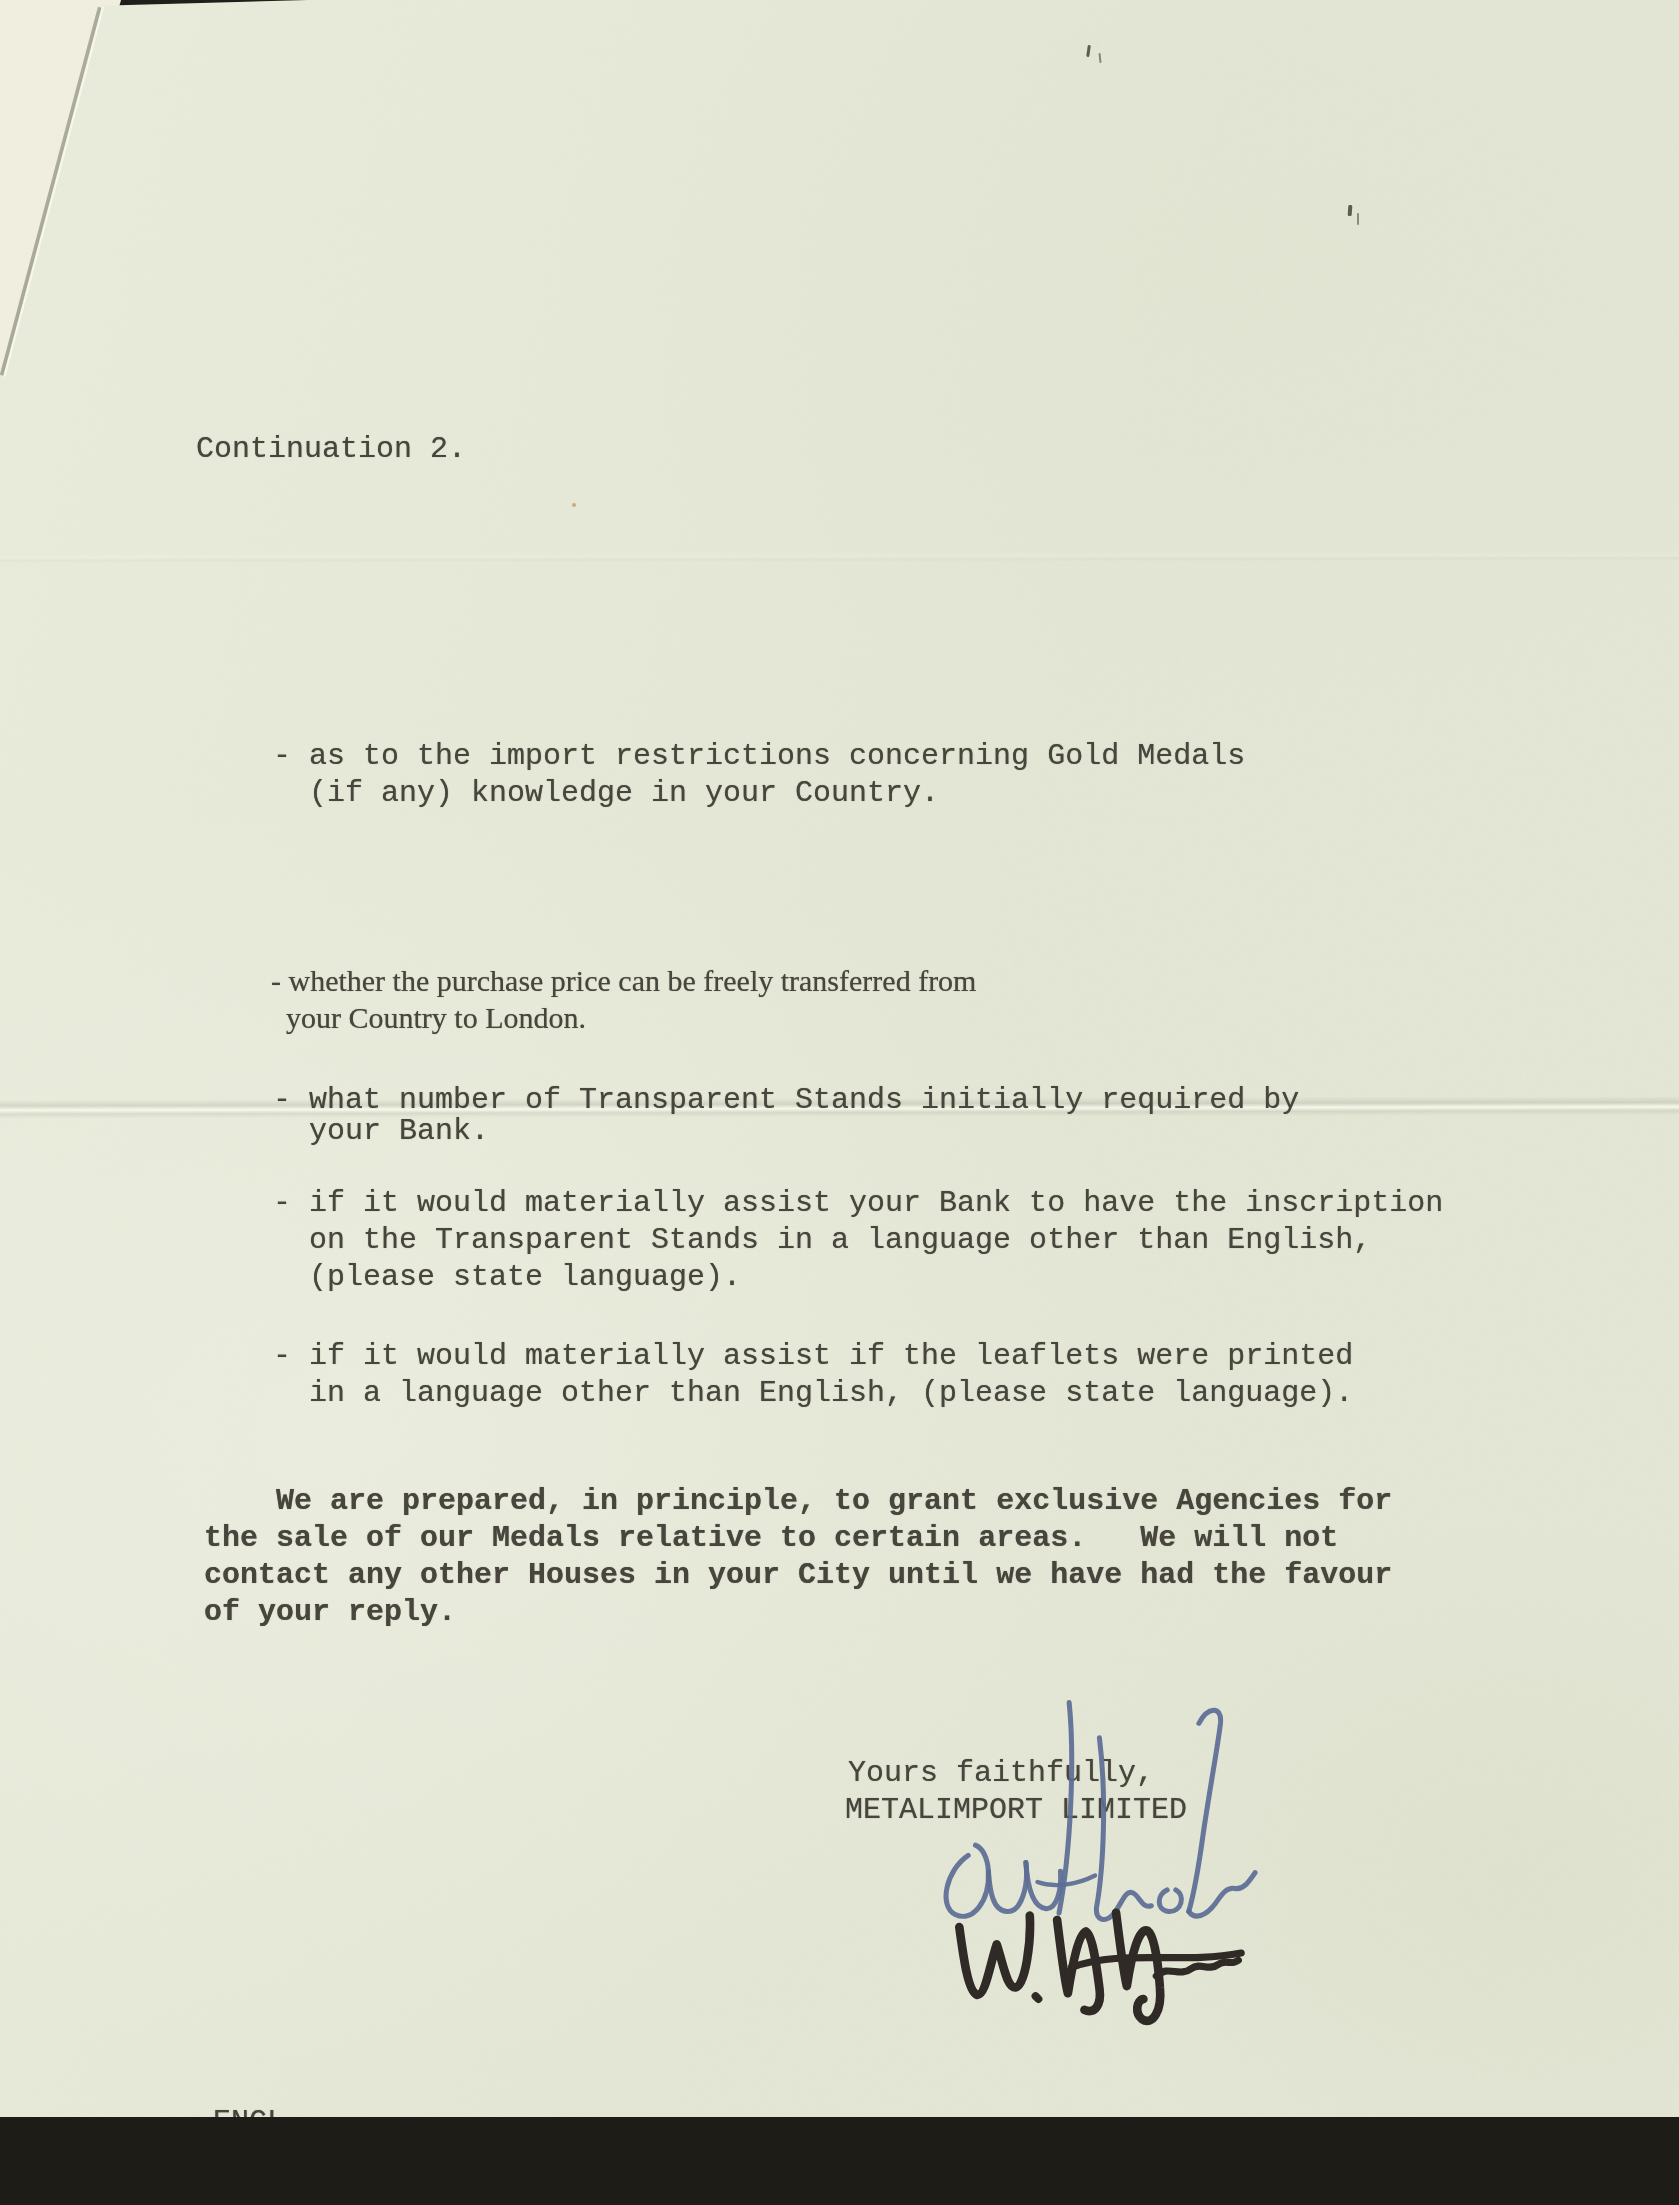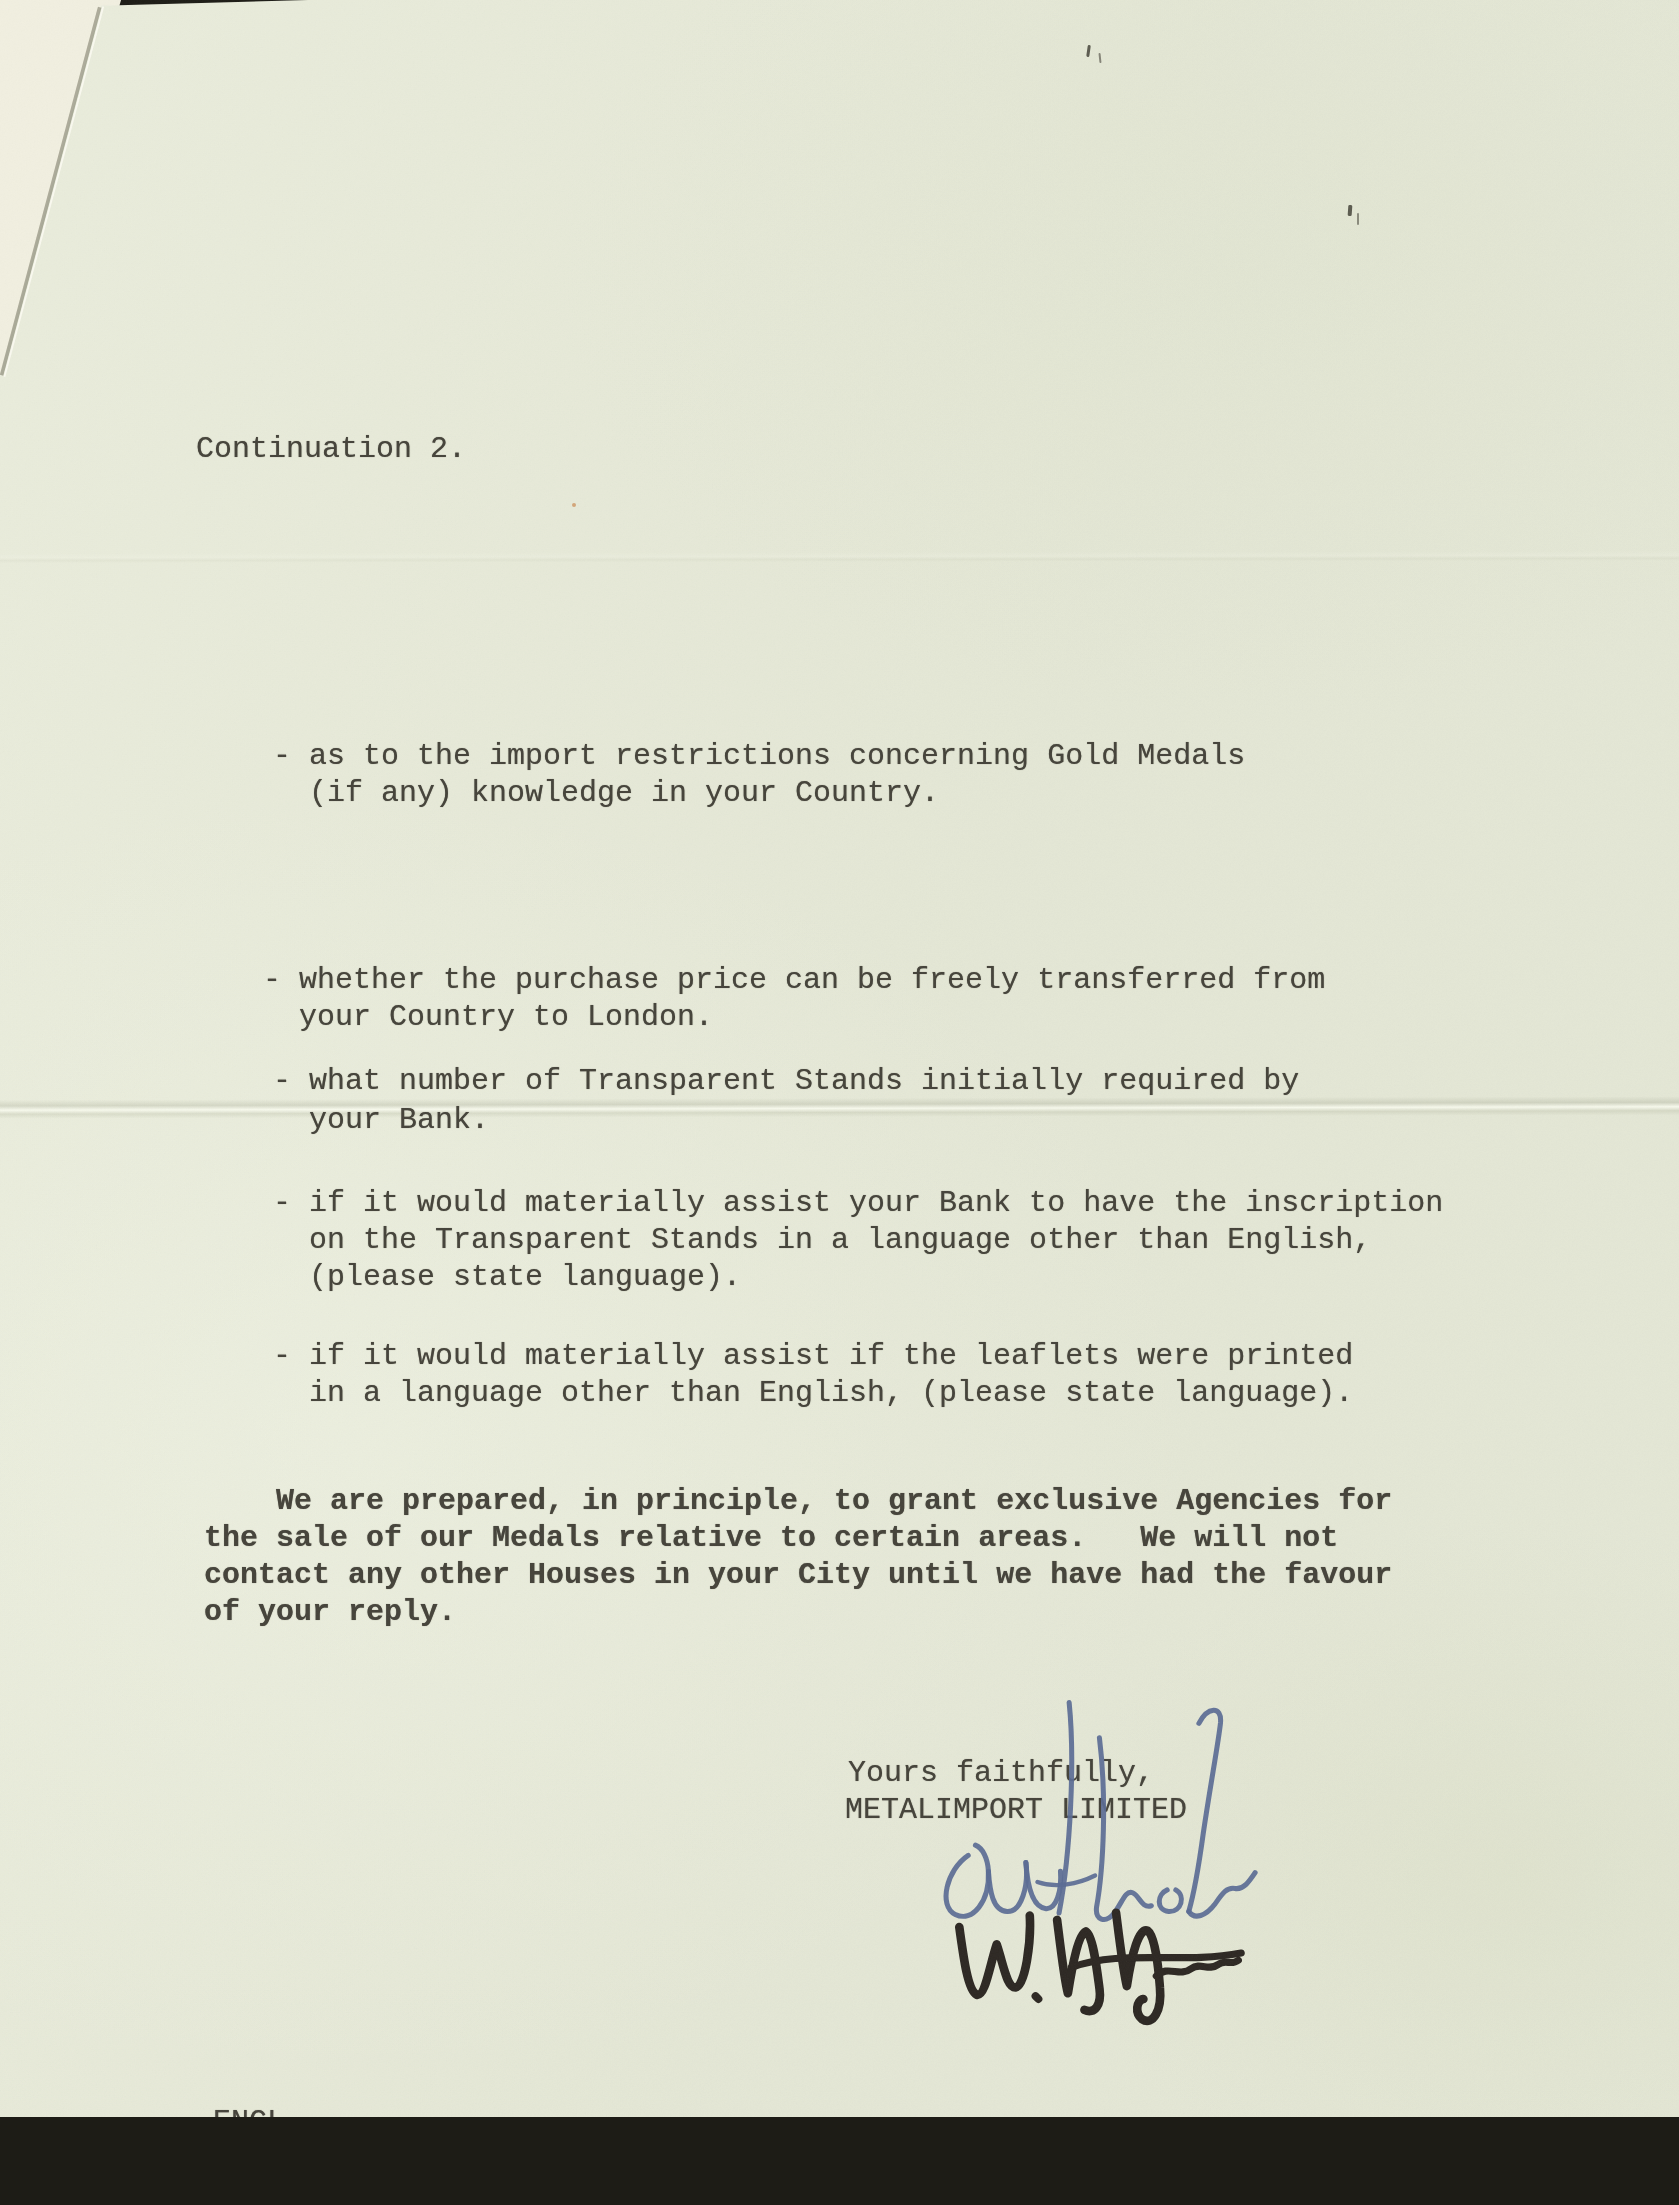--- a/index.html
+++ b/index.html
@@ -63,22 +63,22 @@
     font-size:30px;line-height:37px;
     color:var(--typewriter-ink);
     white-space:pre;
     letter-spacing:0;
     text-shadow:0 0 0.7px rgba(64,62,52,.55), 0 0 1.4px rgba(64,62,52,.12);
   }
   .page-label   {left:196px; top:431px;}
   .intro-line   {left:273px; top:659px;}
   .bullet-1     {left:273px; top:738px;}
   .bullet-2     {left:273px; top:850px;}
-  .bullet-3     {left:263px; top:962px;}
-  .bullet-4     {left:273px; top:1062px; line-height:39px;}
+  .bullet-3     {left:271px; top:962px;font-family:Liberation Serif, serif;}
+  .bullet-4     {left:273px; top:1085px; line-height:31px;}
   .bullet-5     {left:273px; top:1185px;}
   .bullet-6     {left:273px; top:1338px;}
   .closing-para {left:204px; top:1483px;font-weight:bold;}
   .valediction  {left:848px;top:1755px;}
   .company-name {left:845px;top:1792px;}
   .enclosure    {left:213px; top:2104px;}
   .signature{position:absolute;pointer-events:none;}
   .sig-blue{left:912px;top:1698px;}
   .sig-black{left:943px;top:1907px;}
   .sig-blue path{stroke:var(--signature-blue);fill:none;stroke-linecap:round;stroke-linejoin:round;opacity:.92;}

